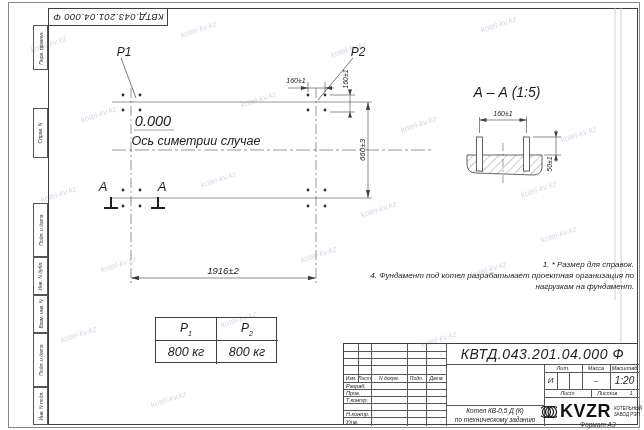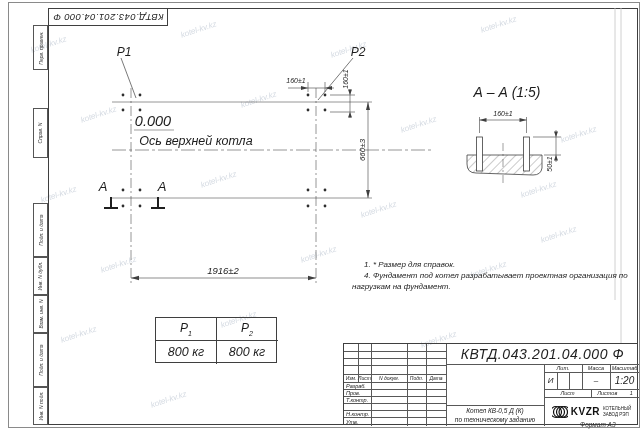--- a/index.html
+++ b/index.html
@@ -23,31 +23,31 @@
        transform:translate(-50%,-50%);}
   .r90{transform:translate(-50%,-50%) rotate(-90deg);}
   svg.linework{position:absolute;left:0;top:0;z-index:2;}
   
   .ptable{left:155px;top:317px;width:122px;height:46px;border:1px solid #3f3f3f;z-index:2;}
   .ptable .v{position:absolute;left:60px;top:0;width:1px;height:46px;background:#3f3f3f;}
   .ptable .h{position:absolute;left:0;top:22px;width:122px;height:1px;background:#3f3f3f;}
   .sub{font-size:7px;vertical-align:sub;}
   
   .notes{left:352px;top:260px;width:282px;z-index:3;}
-  .notes p{margin:0 0 1px 0;font-size:8px;line-height:1.3;font-style:italic;text-indent:12px;color:#222;}
+  .notes p{margin:0 0 1px 0;font-size:8px;line-height:1.3;font-style:italic;text-indent:12px;color:#222;text-align:right;}
   
   .tb{left:343px;top:343px;width:295px;height:82px;border:1.3px solid #3f3f3f;z-index:3;background:transparent;}
   .tb .vl{position:absolute;width:1px;background:#585858;}
   .tb .hl{position:absolute;height:1px;background:#585858;}
   .tbt{position:absolute;display:flex;align-items:center;justify-content:center;
        text-align:center;font-style:italic;color:#222;box-sizing:border-box;}
   .tbt.lft{justify-content:flex-start;padding-left:2px;}
   .fmt{z-index:3;font-size:6.5px;font-style:italic;color:#333;}
   .kvzr{display:flex;align-items:center;gap:3px;}
-  .kvzr b{font-size:10px;font-style:normal;letter-spacing:.5px;color:#111;}
+  .kvzr b{font-size:18px;font-style:normal;letter-spacing:.5px;color:#111;}
   .kvzr .nm{display:flex;flex-direction:column;text-align:left;font-size:4.5px;line-height:1.2;font-style:normal;color:#222;}
 </style>
 </head>
 <body>
 
 <div>
   <span class="wm" style="left:30px;top:40px">kotel-kv.kz</span>
   <span class="wm" style="left:180px;top:25px">kotel-kv.kz</span>
   <span class="wm" style="left:330px;top:45px">kotel-kv.kz</span>
   <span class="wm" style="left:480px;top:20px">kotel-kv.kz</span>
@@ -185,21 +185,21 @@
       <line x1="544" y1="155" x2="561" y2="155"></line>
     <line x1="556" y1="130" x2="556" y2="162"></line>
     <polygon points="556,137 554,131.5 558,131.5" stroke="none"></polygon>
     <polygon points="556,155 554,160.5 558,160.5" stroke="none"></polygon>
   </g>
 </svg>
 
 <span class="lbl" style="left:124px;top:52px;font-size:12px">P1</span>
 <span class="lbl" style="left:358px;top:52px;font-size:12px">P2</span>
 <span class="lbl" style="left:153px;top:121px;font-size:14.5px">0.000</span>
-<span class="lbl" style="left:196px;top:141px;font-size:12.5px">Ось верхней котла</span>
+<span class="lbl" style="left:196px;top:141px;font-size:12.5px">Ось симетрии случае</span>
 <span class="lbl" style="left:223px;top:270px;font-size:9.5px">1916±2</span>
 <span class="lbl" style="left:296px;top:80px;font-size:7px">160±1</span>
 <span class="lbl r90" style="left:345px;top:79px;font-size:7px">160±1</span>
 <span class="lbl r90" style="left:362px;top:150px;font-size:8px">660±3</span>
 <span class="lbl" style="left:103px;top:186px;font-size:13px">А</span>
 <span class="lbl" style="left:162px;top:186px;font-size:13px">А</span>
 <span class="lbl" style="left:507px;top:92px;font-size:14px">А – А (1:5)</span>
 <span class="lbl" style="left:503px;top:113px;font-size:7px">160±1</span>
 <span class="lbl r90" style="left:549px;top:164px;font-size:7px">50±1</span>
 

